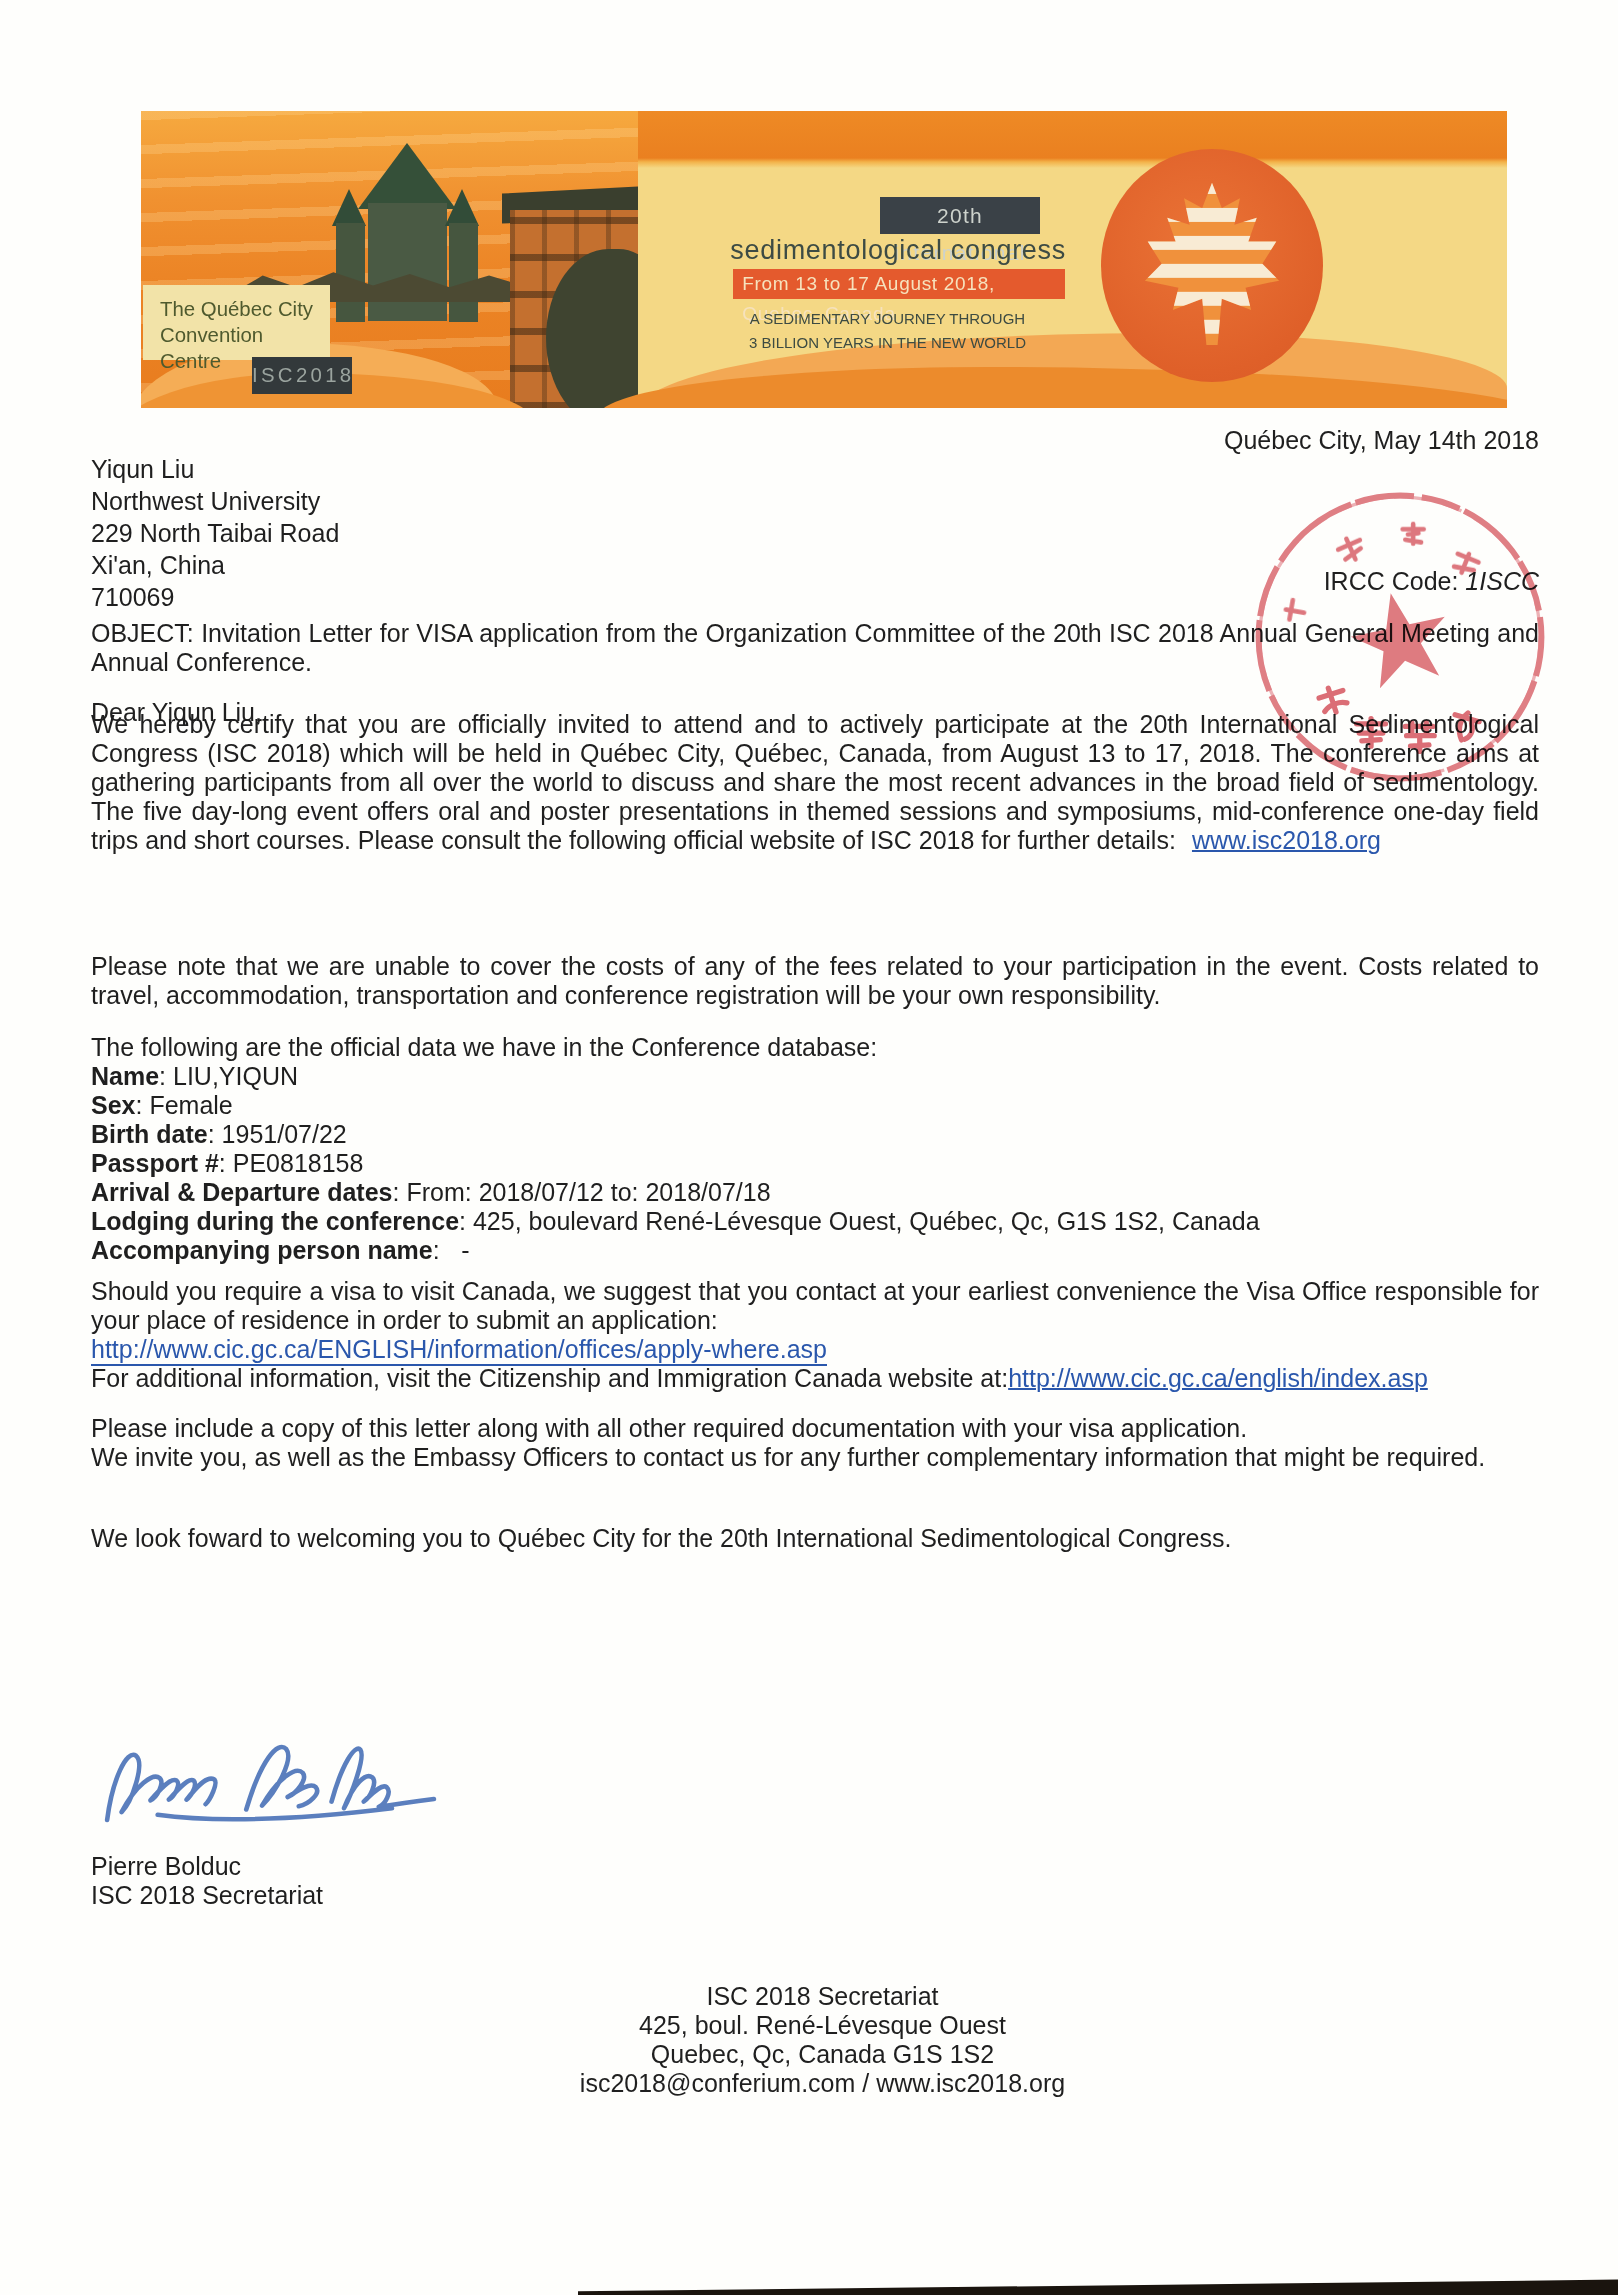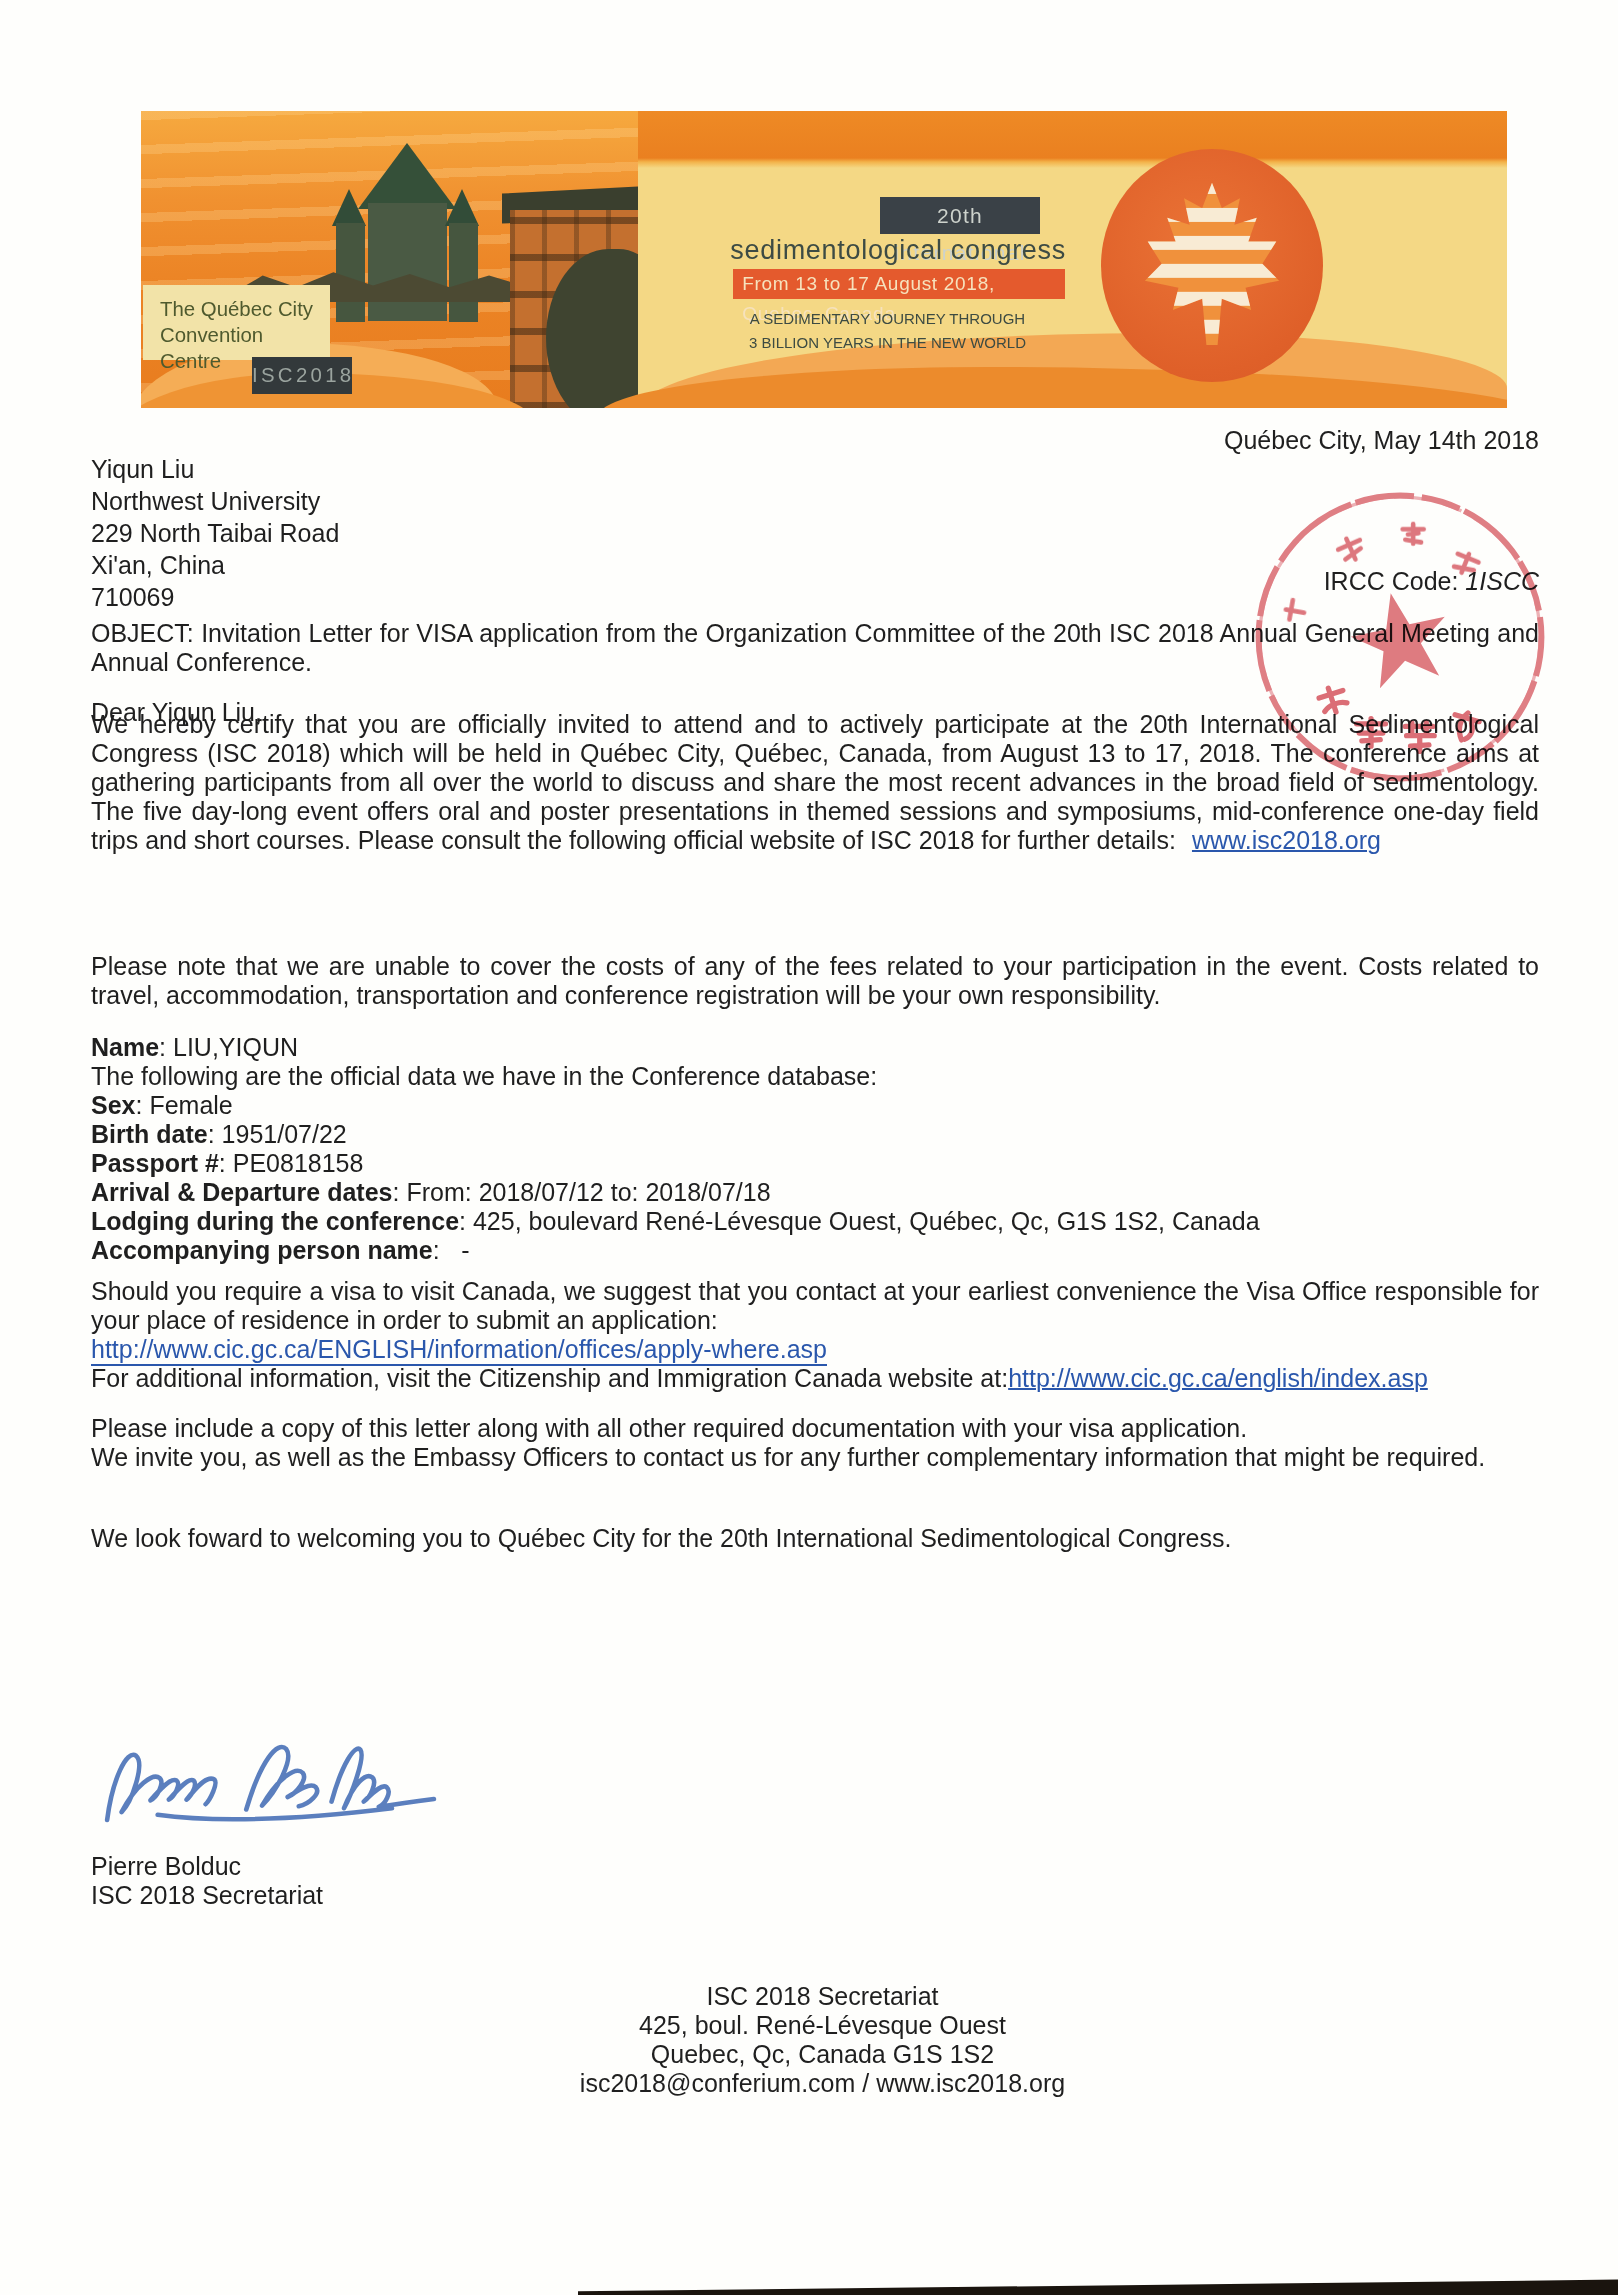--- a/index.html
+++ b/index.html
@@ -147,22 +147,22 @@
   <div class="abs col txt" style="top:698px;">Dear Yiqun Liu,</div>
 
   <p class="abs col txt just" style="top:684px; margin:26px 0 0 0;">
     <span>We hereby certify that you are officially invited to attend and to actively participate at the 20th International Sedimentological Congress (ISC 2018) which will be held in Québec City, Québec, Canada, from August 13 to 17, 2018. The conference aims at gathering participants from all over the world to discuss and share the most recent advances in the broad field of sedimentology. The five day-long event offers oral and poster presentations in themed sessions and symposiums, mid-conference one-day field trips and short courses. Please consult the following official website of ISC 2018 for further details:</span>
     <a class="link" style="margin-left:9.2px;">www.isc2018.org</a>
   </p>
 
   <p class="abs col txt just" style="top:926px; margin:26px 0 0 0;">Please note that we are unable to cover the costs of any of the fees related to your participation in the event. Costs related to travel, accommodation, transportation and conference registration will be your own responsibility.</p>
 
   <div class="abs col txt" style="top:1033px;">
+    <div>The following are the official data we have in the Conference database:</div>
     <div><span class="field-label">Name</span><span>LIU,YIQUN</span></div>
-    <div>The following are the official data we have in the Conference database:</div>
     <div><span class="field-label">Sex</span><span>Female</span></div>
     <div><span class="field-label">Birth date</span><span>1951/07/22</span></div>
     <div><span class="field-label">Passport #</span><span>PE0818158</span></div>
     <div><span class="field-label">Arrival &amp; Departure dates</span><span>From: 2018/07/12 to: 2018/07/18</span></div>
     <div><span class="field-label">Lodging during the conference</span><span>425, boulevard René-Lévesque Ouest, Québec, Qc, G1S 1S2, Canada</span></div>
     <div><span class="field-label">Accompanying person name</span><span style="margin-left:14.5px;">-</span></div>
   </div>
 
   <div class="abs col txt" style="top:1277px;">
     <div class="just">Should you require a visa to visit Canada, we suggest that you contact at your earliest convenience the Visa Office responsible for your place of residence in order to submit an application:</div>

